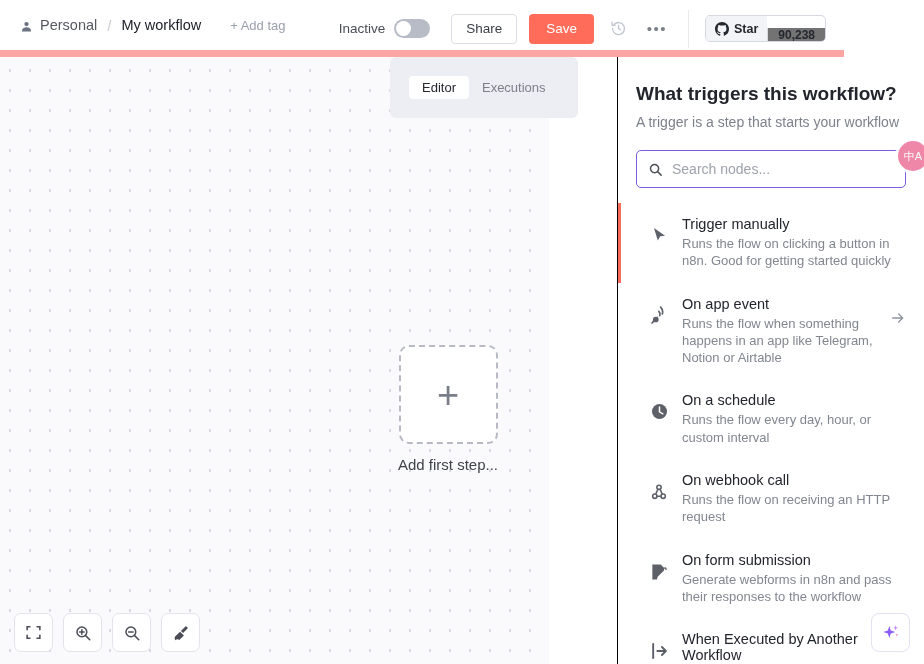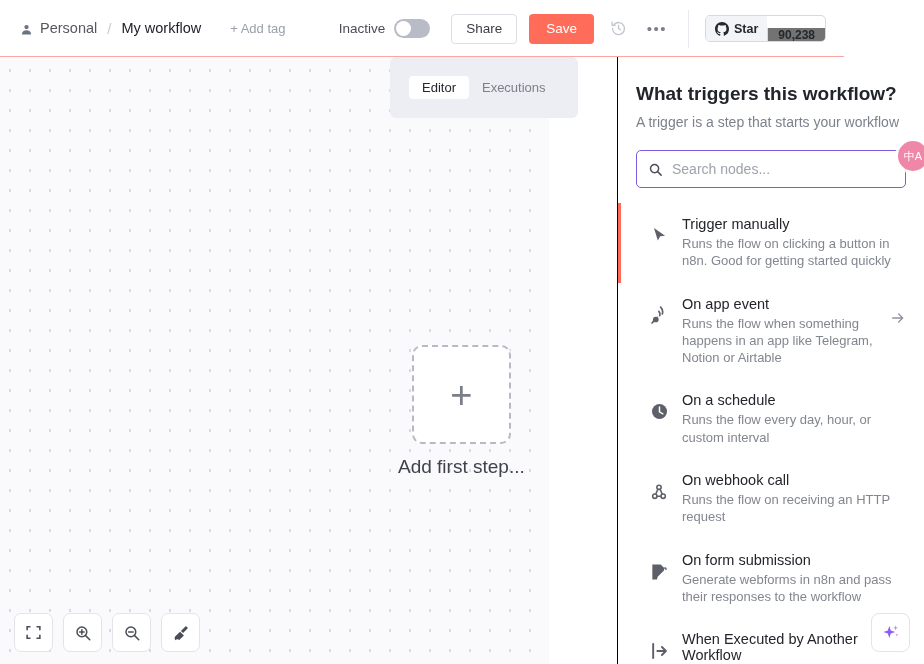--- a/index.html
+++ b/index.html
@@ -6,21 +6,21 @@
   html, body {
     width: 924px; height: 664px;
     font-family: "Liberation Sans", "DejaVu Sans", sans-serif;
     background: #fff; overflow: hidden;
   }
   #app { position: relative; width: 924px; height: 664px; }
 
   
   .topbar {
     position: absolute; left: 0; top: 0; width: 844px; height: 57px;
-    background: #fff; border-bottom: 1px solid #fca5a5;
+    background: #fff; border-bottom: 7px solid #fca5a5;
     display: flex; align-items: center; z-index: 30;
   }
   .breadcrumb { display: flex; align-items: center; margin-left: 20px; gap: 7px; }
   .person-icon { width: 13px; height: 13px; display: inline-block; color: #6b7280; }
   .bc-personal { font-size: 14.5px; color: #55585f; }
   .bc-sep { font-size: 15px; color: #c9ccd4; margin: 0 3px; }
   .bc-title { font-size: 14.5px; color: #20222a; }
   .add-tag { font-size: 13px; color: #9aa0ac; margin-left: 22px; cursor: pointer; }
 
   .topbar-right {
@@ -96,21 +96,21 @@
   .add-first {
     position: absolute; left: 398px; top: 288px; z-index: 3;
     display: flex; flex-direction: column; align-items: center;
   }
   .add-box {
     width: 99px; height: 99px; border: 2px dashed #b7bac4; border-radius: 10px;
     background: #fff; display: flex; align-items: center; justify-content: center;
     cursor: pointer;
   }
   .plus { font-size: 38px; color: #7a7e88; line-height: 1; font-weight: 300; }
-  .add-label { margin-top: 12px; font-size: 19px; color: #3f424a; white-space: nowrap; }
+  .add-label { margin-top: 12px; font-size: 15px; color: #3f424a; white-space: nowrap; }
 
   .canvas-controls {
     position: absolute; left: 14px; bottom: 12px; display: flex; gap: 10px; z-index: 6;
   }
   .cc-btn {
     width: 39px; height: 39px; border: 1px solid #e2e4ea; border-radius: 7px;
     background: #fff; display: flex; align-items: center; justify-content: center;
     color: #4a4d55; cursor: pointer;
   }
 

